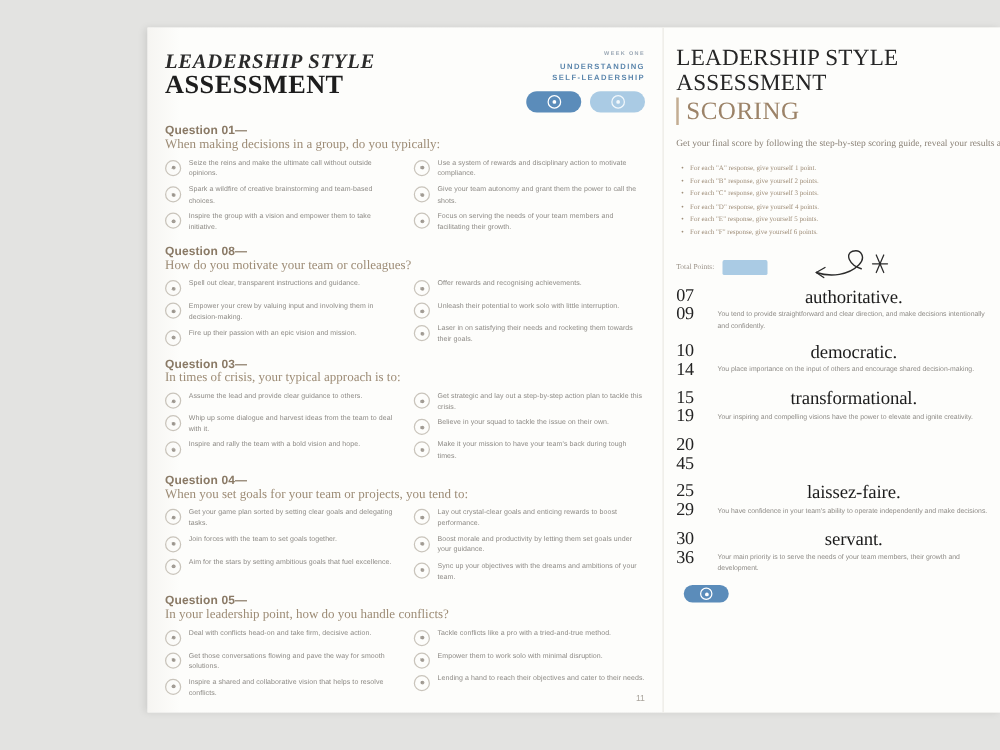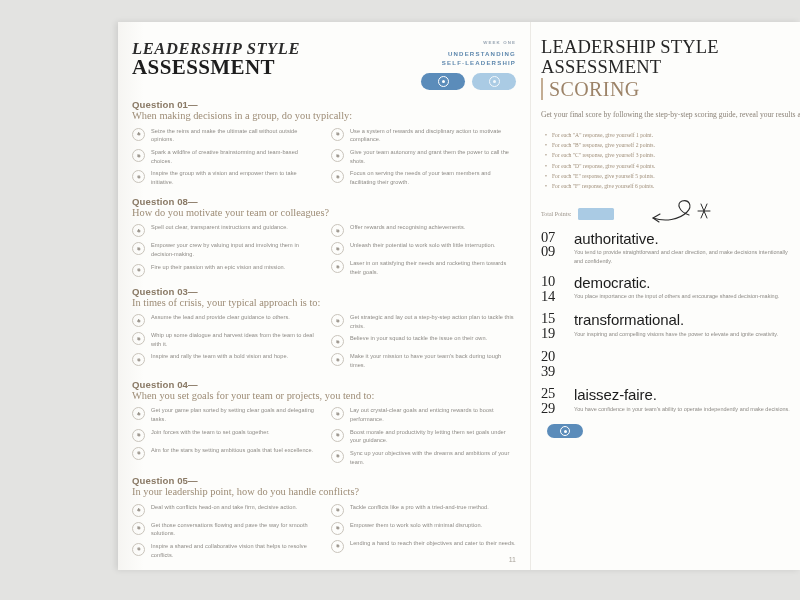--- a/index.html
+++ b/index.html
@@ -301,25 +301,26 @@
     font-family: "Liberation Serif", serif;
     font-size: 14.5px;
     line-height: 1.02;
     color: #232323;
     letter-spacing: -0.3px;
   }
   .score-range .lo { display: block; }
   .score-range .hi { display: block; }
   .score-body { flex: 1 1 auto; padding-top: 1px; }
   .score-name {
-    font-family: Liberation Sans, sans-serif;
+    font-family: Liberation Serif, serif;
     font-size: 15px;
     color: #1c1c1c;
     line-height: 1.02;
     letter-spacing: -0.1px;
+    text-align: center;
   }
   .score-desc {
     font-size: 5.5px;
     line-height: 1.62;
     color: #8d8a85;
     margin-top: 2px;
   }
   .r-pill {
     width: 36px;
     height: 14px;
@@ -653,31 +654,41 @@
             <span class="hi">19</span>
           </div>
           <div class="score-body">
             <div class="score-name">transformational.</div>
             <div class="score-desc">Your inspiring and compelling visions have the power to elevate and ignite creativity.</div>
           </div>
         </div>
         <div class="score-item">
           <div class="score-range">
             <span class="lo">20</span>
-            <span class="hi">39</span>
+            <span class="hi">45</span>
           </div>
         </div>
         <div class="score-item">
           <div class="score-range">
             <span class="lo">25</span>
             <span class="hi">29</span>
           </div>
           <div class="score-body">
             <div class="score-name">laissez-faire.</div>
             <div class="score-desc">You have confidence in your team's ability to operate independently and make decisions.</div>
+          </div>
+        </div>
+        <div class="score-item">
+          <div class="score-range">
+            <span class="lo">30</span>
+            <span class="hi">36</span>
+          </div>
+          <div class="score-body">
+            <div class="score-name">servant.</div>
+            <div class="score-desc">Your main priority is to serve the needs of your team members, their growth and development.</div>
           </div>
         </div>
       </div>
 
     <div class="r-pill">
       <span class="pill-ico"></span>
     </div>
   </div>
 </div>
 

